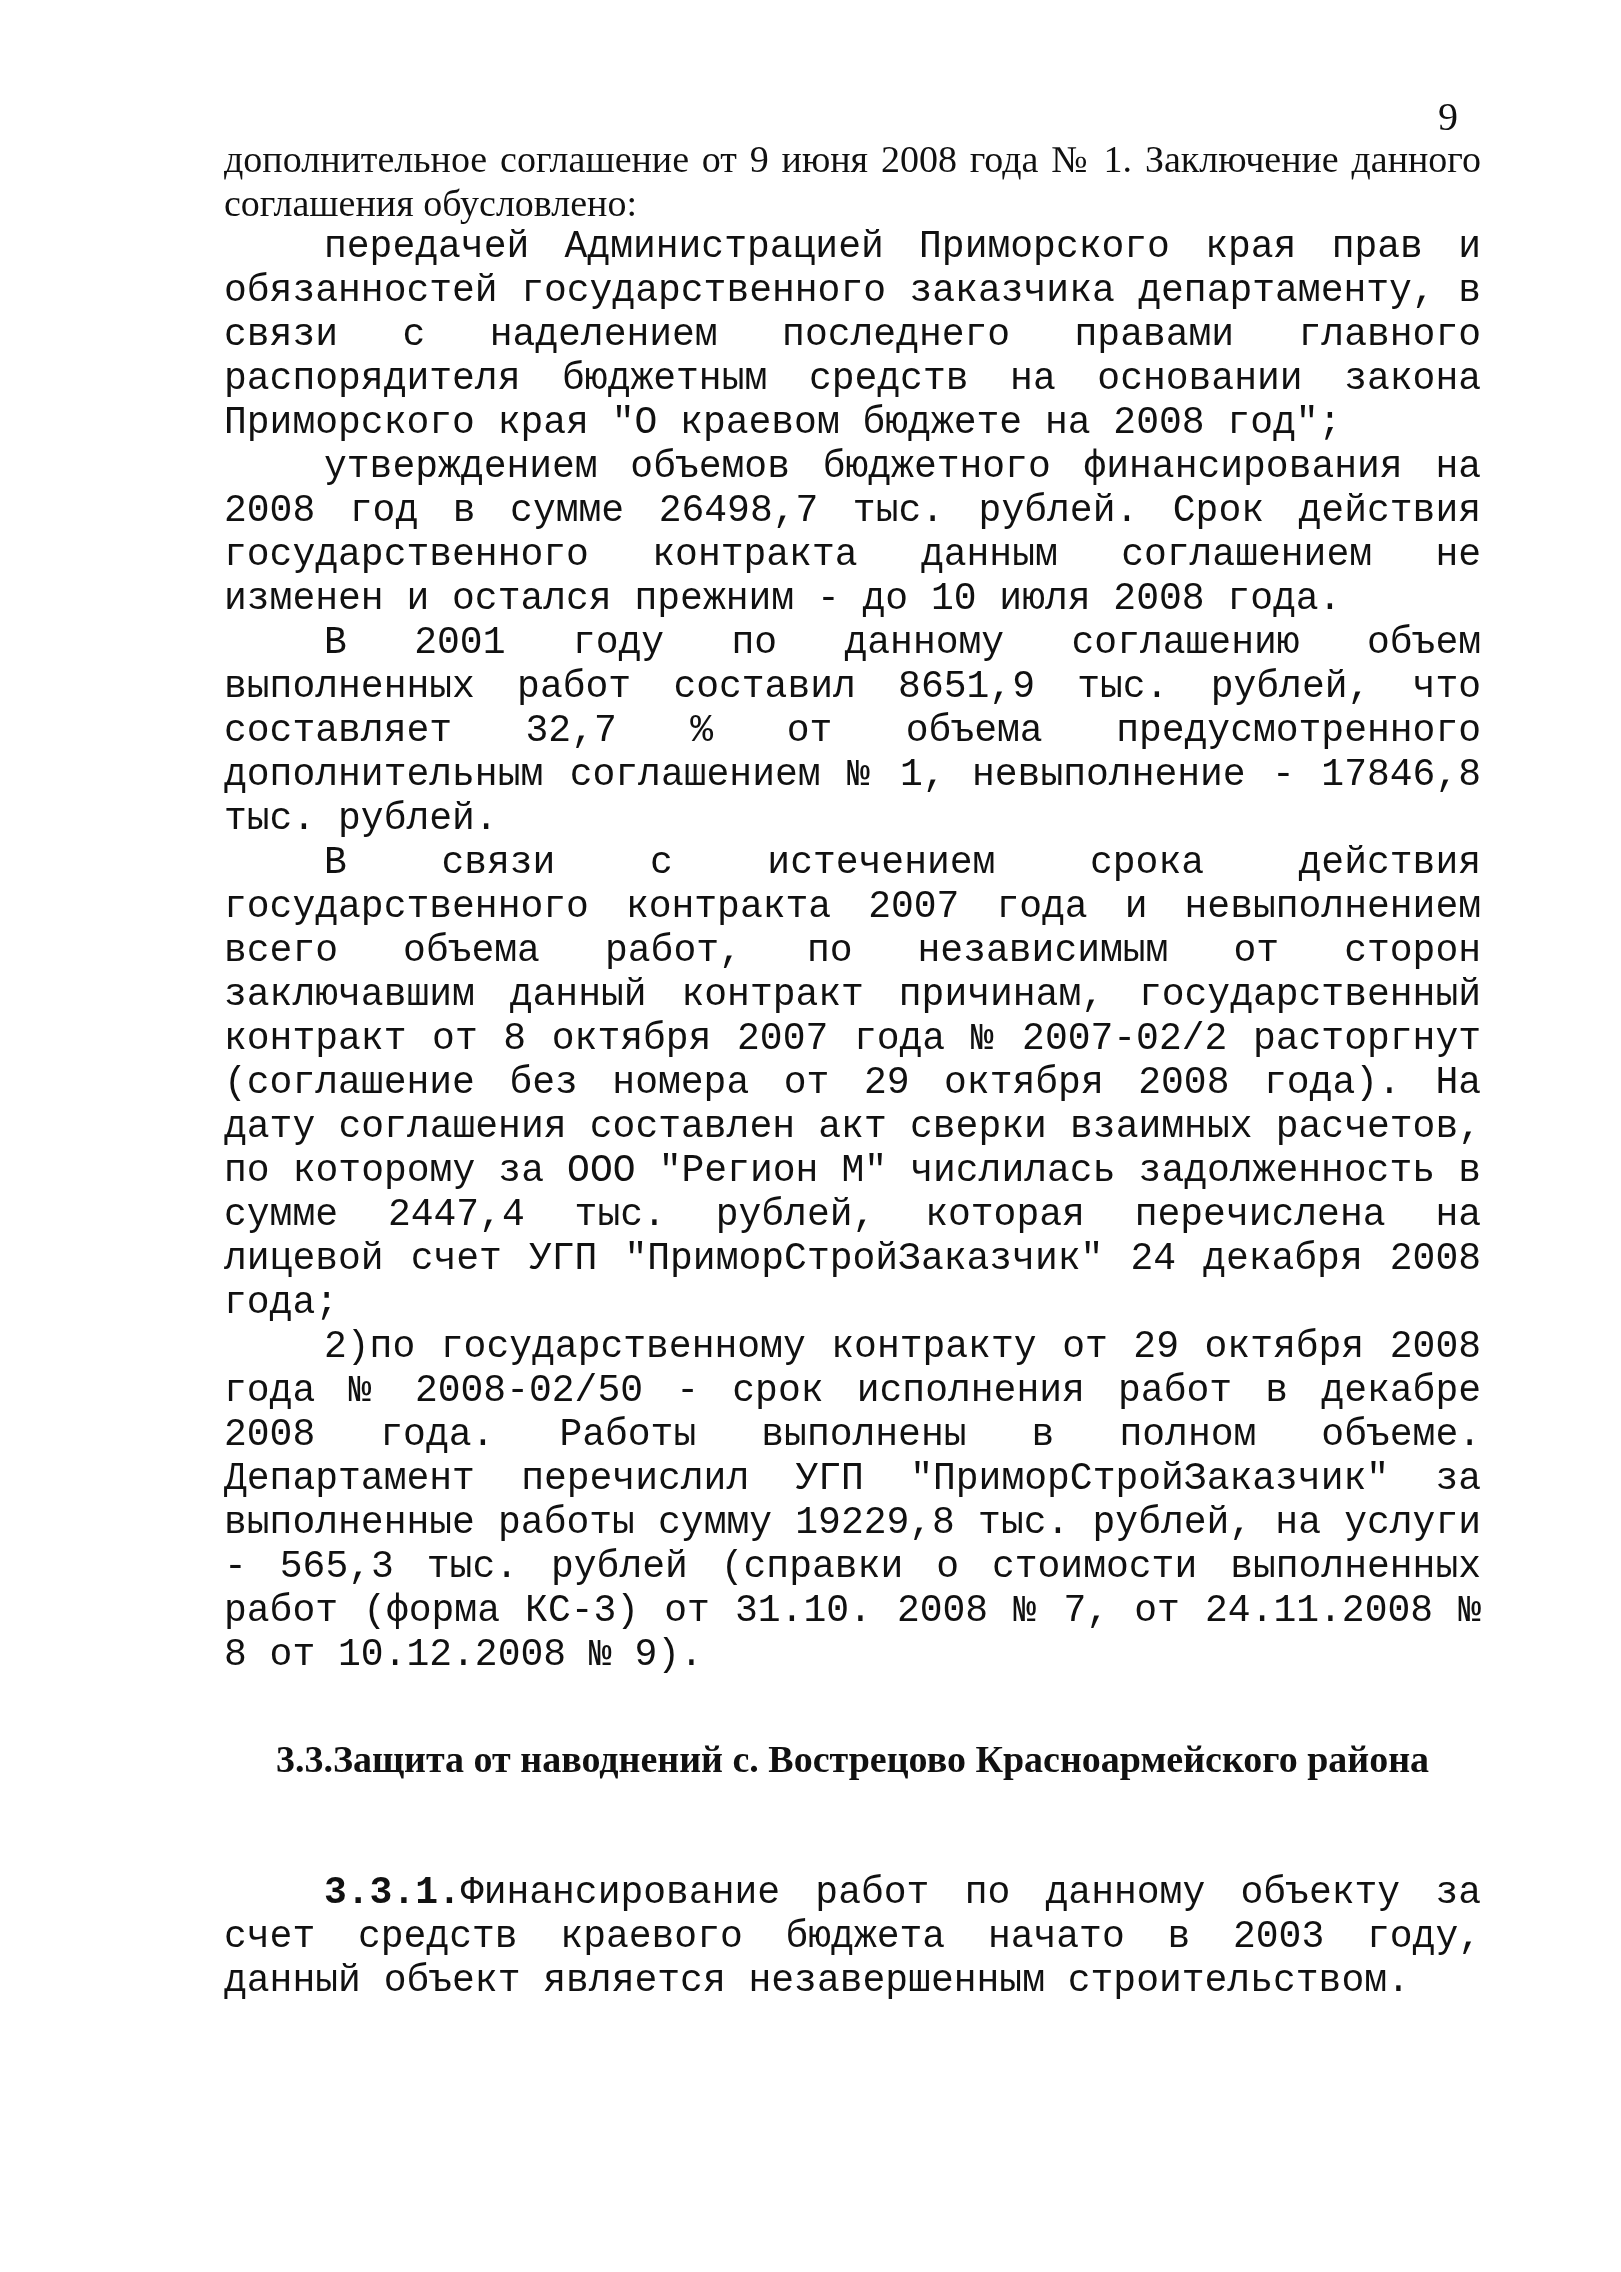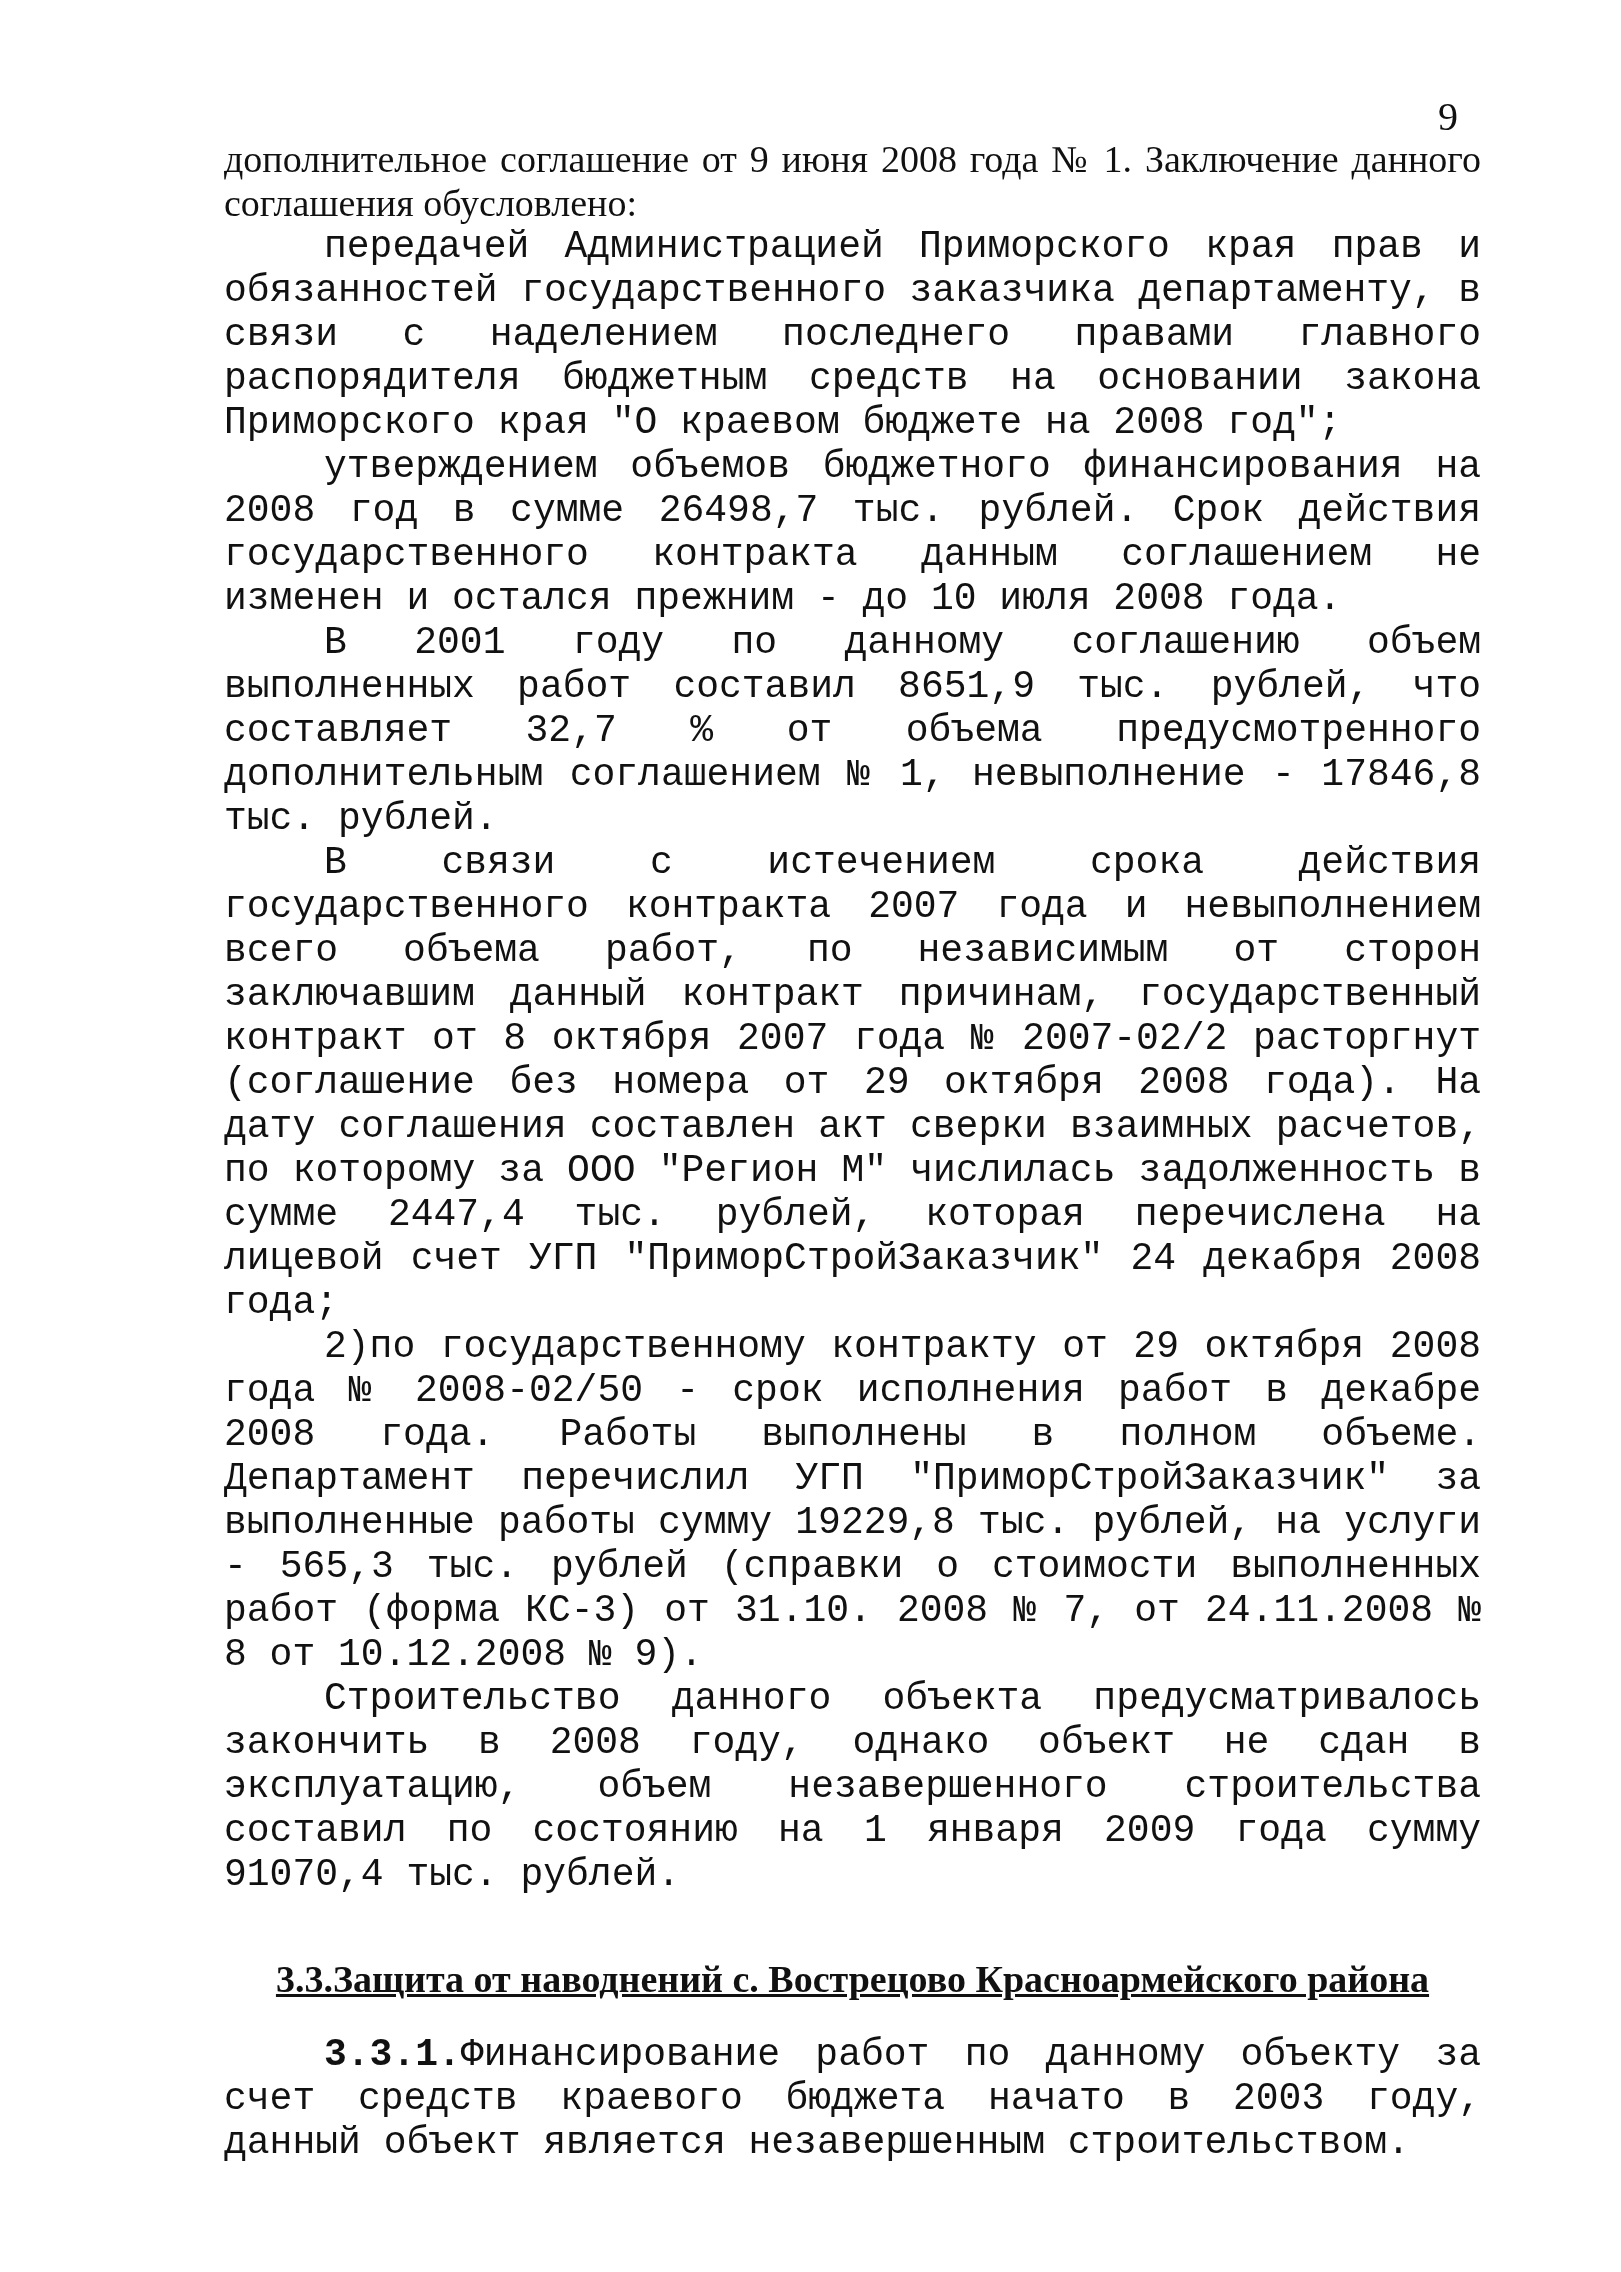--- a/index.html
+++ b/index.html
@@ -33,42 +33,40 @@
     }
     .para {
       margin: 0;
       text-indent: 0;
     }
     .para.indent {
       text-indent: 100px;
       font-family: Liberation Mono, monospace;
     }
     .section-heading {
-      margin: 60px 0 32px 0;
+      margin: 60px 0 90px 0;
       text-align: center;
       font-weight: bold;
       font-size: 38px;
       line-height: 44px;
-      text-decoration: underline;
     }
     .bold-lead {
       font-weight: bold;
     }
   </style>
 </head>
 <body>
 
 <div class="page-number">9</div>
 
 <div class="content">
   <p class="para">дополнительное соглашение от 9 июня 2008 года № 1. Заключение данного соглашения обусловлено:</p>
   <p class="para indent">передачей Администрацией Приморского края прав и обязанностей государственного заказчика департаменту, в связи с наделением последнего правами главного распорядителя бюджетным средств на основании закона Приморского края "О краевом бюджете на 2008 год";</p>
   <p class="para indent">утверждением объемов бюджетного финансирования на 2008 год в сумме 26498,7 тыс. рублей. Срок действия государственного контракта данным соглашением не изменен и остался прежним - до 10 июля 2008 года.</p>
   <p class="para indent">В 2001 году по данному соглашению объем выполненных работ составил 8651,9 тыс.  рублей, что составляет 32,7 % от  объема предусмотренного дополнительным соглашением № 1, невыполнение - 17846,8 тыс. рублей.</p>
   <p class="para indent">В связи с истечением срока действия государственного контракта 2007 года и невыполнением всего объема работ, по независимым от сторон заключавшим данный контракт причинам, государственный контракт от 8 октября 2007 года № 2007-02/2 расторгнут (соглашение без номера от 29 октября 2008 года). На дату соглашения составлен акт сверки взаимных расчетов, по которому за ООО "Регион М" числилась задолженность в сумме 2447,4 тыс. рублей, которая перечислена на лицевой счет УГП "ПриморСтройЗаказчик" 24 декабря 2008 года;</p>
   <p class="para indent">2)по государственному контракту от 29 октября 2008 года № 2008-02/50 - срок исполнения работ в декабре 2008 года. Работы выполнены в полном объеме. Департамент перечислил УГП "ПриморСтройЗаказчик" за выполненные работы сумму 19229,8 тыс. рублей,  на услуги - 565,3 тыс. рублей (справки о стоимости выполненных работ (форма КС-3) от 31.10. 2008 № 7, от 24.11.2008 № 8 от 10.12.2008 № 9).</p>
-  <p class="para indent">Строительство данного объекта предусматривалось закончить в 2008 году, однако объект не сдан в эксплуатацию, объем незавершенного строительства составил по состоянию на 1 января 2009 года сумму 91070,4 тыс. рублей.</p>
 
   <h2 class="section-heading">3.3.Защита от наводнений с. Вострецово Красноармейского района</h2>
 
   <p class="para indent"><span class="bold-lead">3.3.1.</span><span>Финансирование работ по данному объекту за счет средств краевого бюджета  начато в 2003 году, данный объект является незавершенным строительством.</span></p>
 </div>
 
 
 </body></html>

